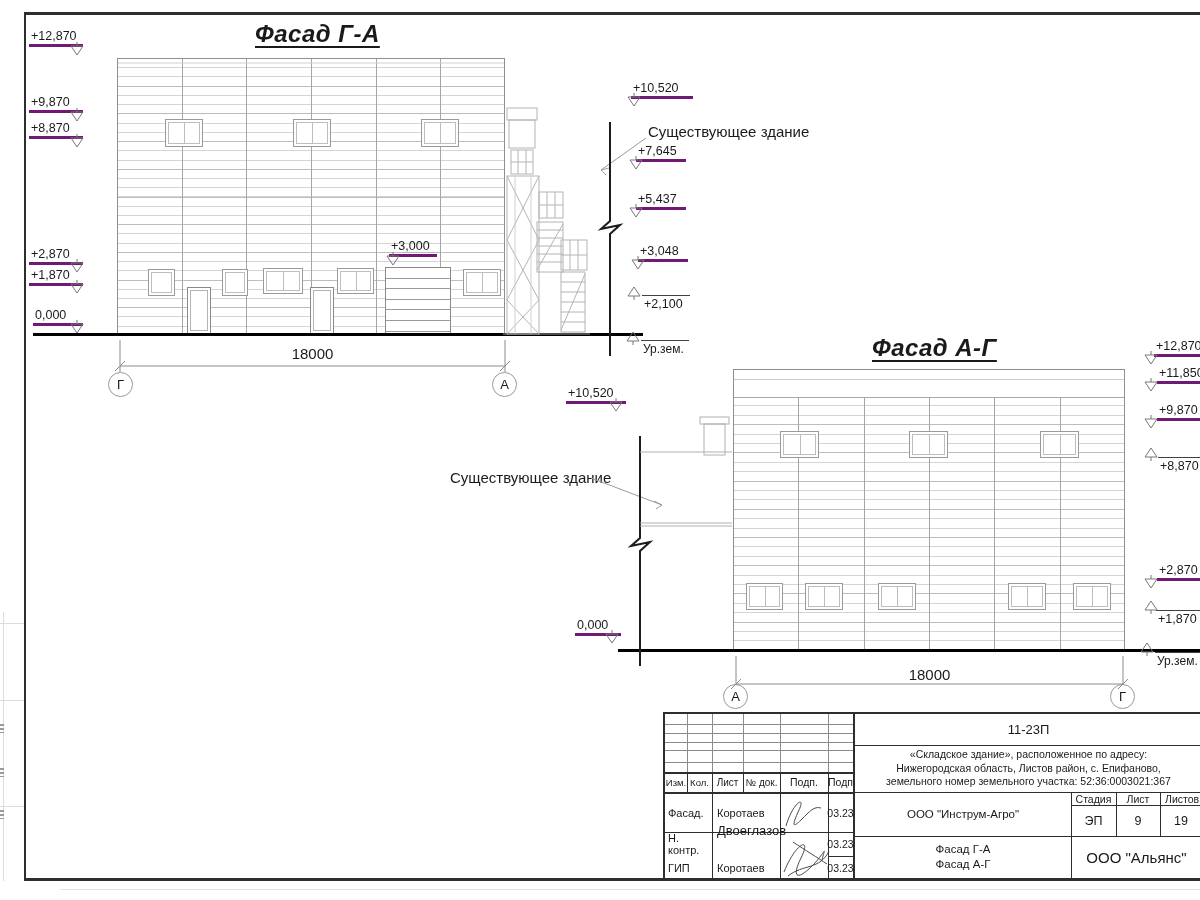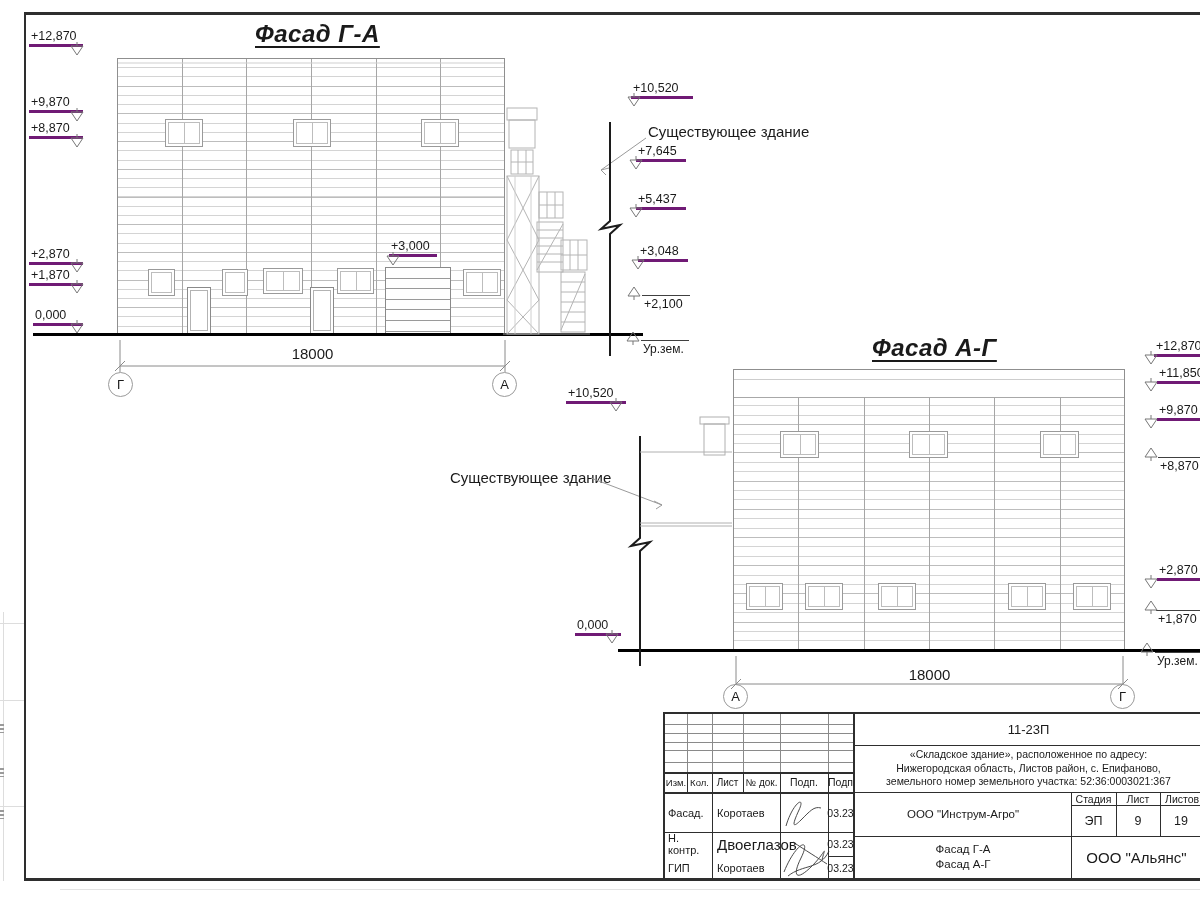--- a/index.html
+++ b/index.html
@@ -337,21 +337,21 @@
   <div class="cell" style="left:22px;top:58px;width:25px;height:20px;font-size:9.5px">Кол.</div>
   <div class="cell" style="left:47px;top:58px;width:31px;height:20px;font-size:10px">Лист</div>
   <div class="cell" style="left:78px;top:58px;width:37px;height:20px;font-size:10px">№ док.</div>
   <div class="cell" style="left:115px;top:58px;width:48px;height:20px;font-size:10.5px">Подп.</div>
   <div class="cell" style="left:163px;top:58px;width:25px;height:20px;font-size:10.5px">Подп</div>
 
   <div class="cell left" style="left:3px;top:79px;width:44px;height:39px;font-size:11px">Фасад.</div>
   <div class="cell left" style="left:52px;top:79px;width:63px;height:39px;font-size:11px">Коротаев</div>
   <div class="cell" style="left:163px;top:79px;width:25px;height:39px;font-size:10.5px">03.23</div>
   <div class="cell left" style="left:3px;top:118px;width:44px;height:24px;font-size:11px">Н. контр.</div>
-  <div class="cell left" style="left:52px;top:118px;width:63px;height:24px;font-size:15px">Двоеглазов</div>
+  <div class="cell left" style="left:52px;top:104px;width:63px;height:24px;font-size:13px">Двоеглазов</div>
   <div class="cell" style="left:163px;top:118px;width:25px;height:24px;font-size:10.5px">03.23</div>
   <div class="cell left" style="left:3px;top:142px;width:44px;height:24px;font-size:11px">ГИП</div>
   <div class="cell left" style="left:52px;top:142px;width:63px;height:24px;font-size:11px">Коротаев</div>
   <div class="cell" style="left:163px;top:142px;width:25px;height:24px;font-size:10.5px">03.23</div>
 
   <div class="cell" style="left:190px;top:0;width:347px;height:31px;font-size:13px">11-23П</div>
   <div class="cell" style="left:190px;top:31px;width:347px;height:47px;font-size:10.5px;flex-direction:column;line-height:1.3">
     <span>«Складское здание», расположенное по адресу:</span>
     <span>Нижегородская область, Листов район, с. Епифаново,</span>
     <span>земельного номер земельного участка: 52:36:0003021:367</span>

